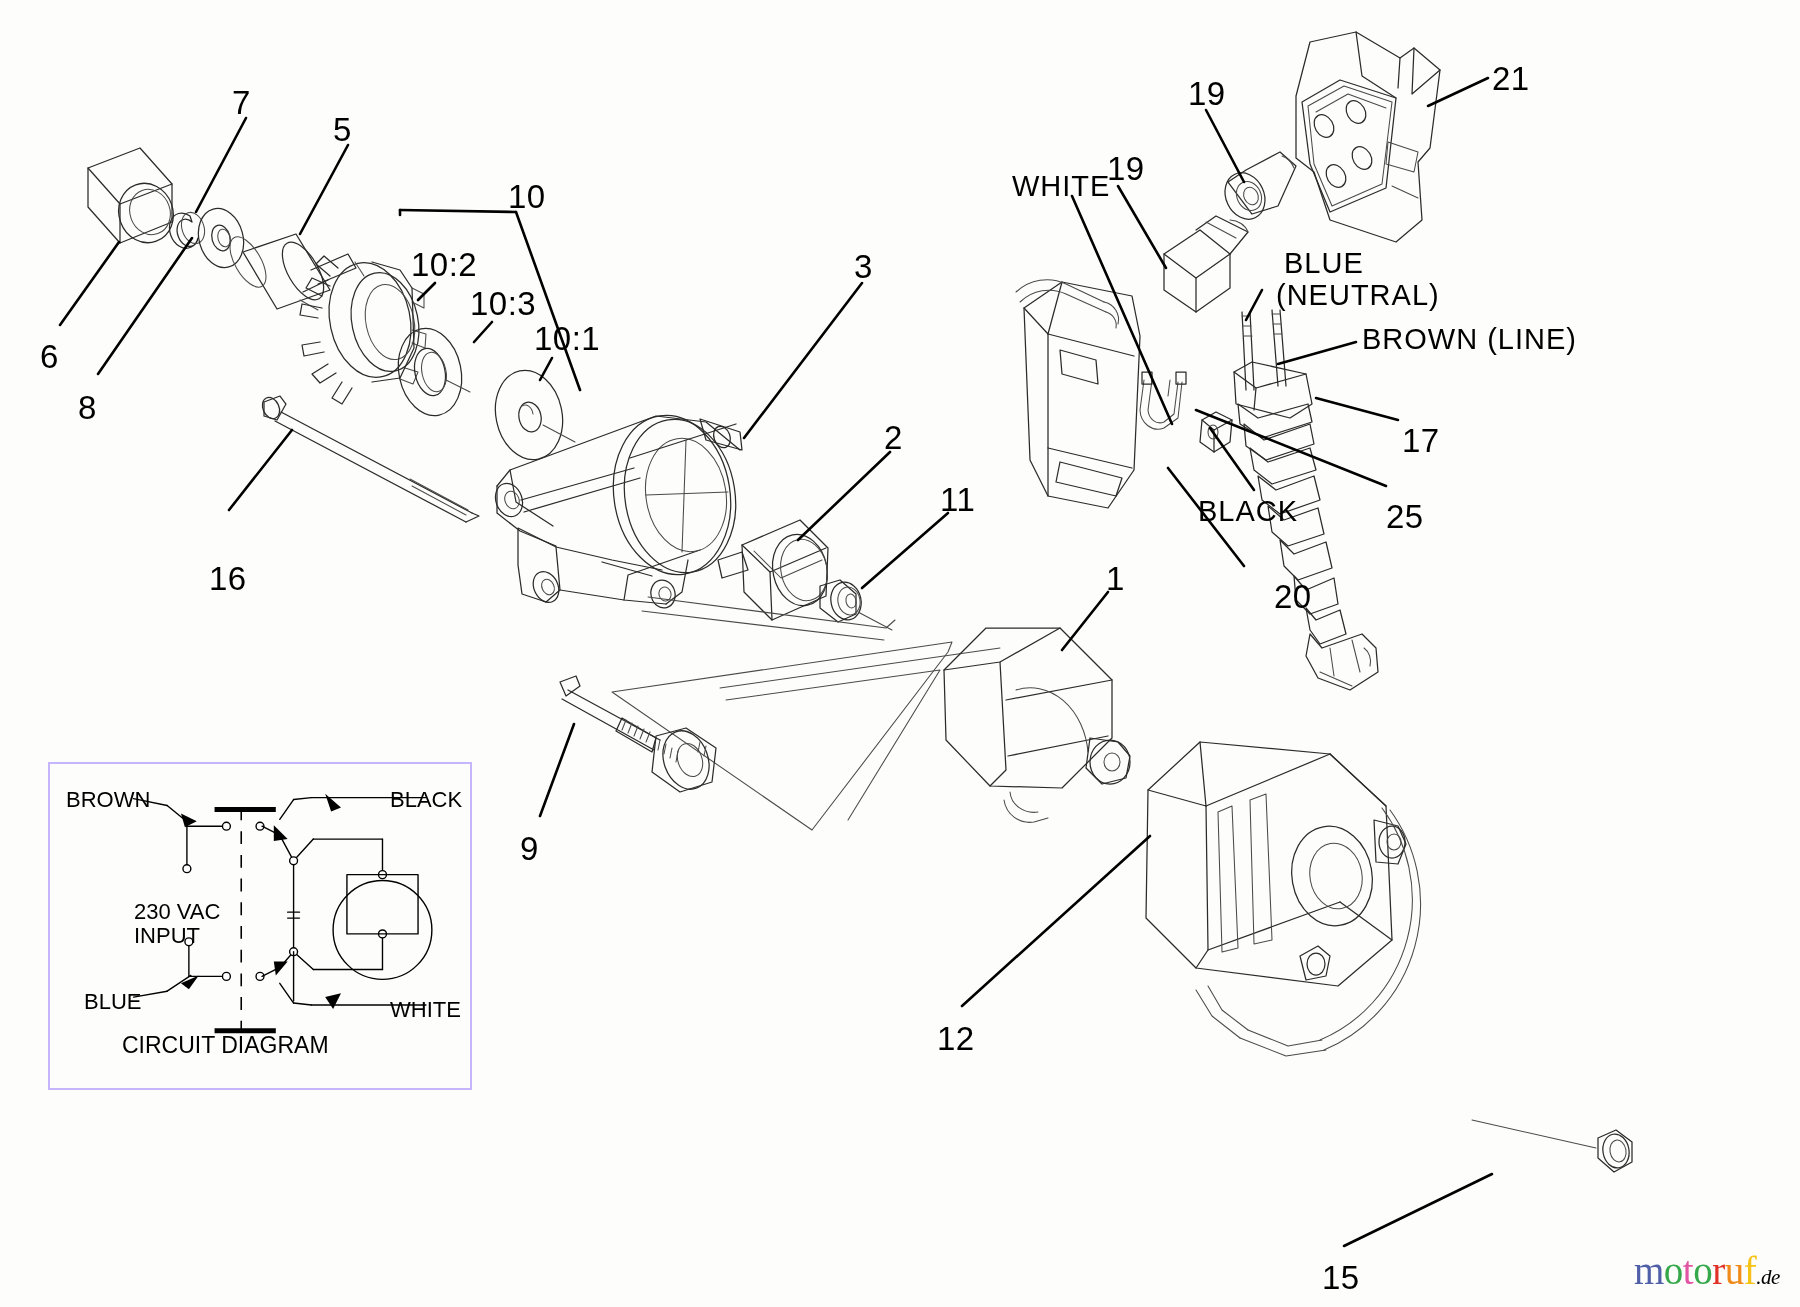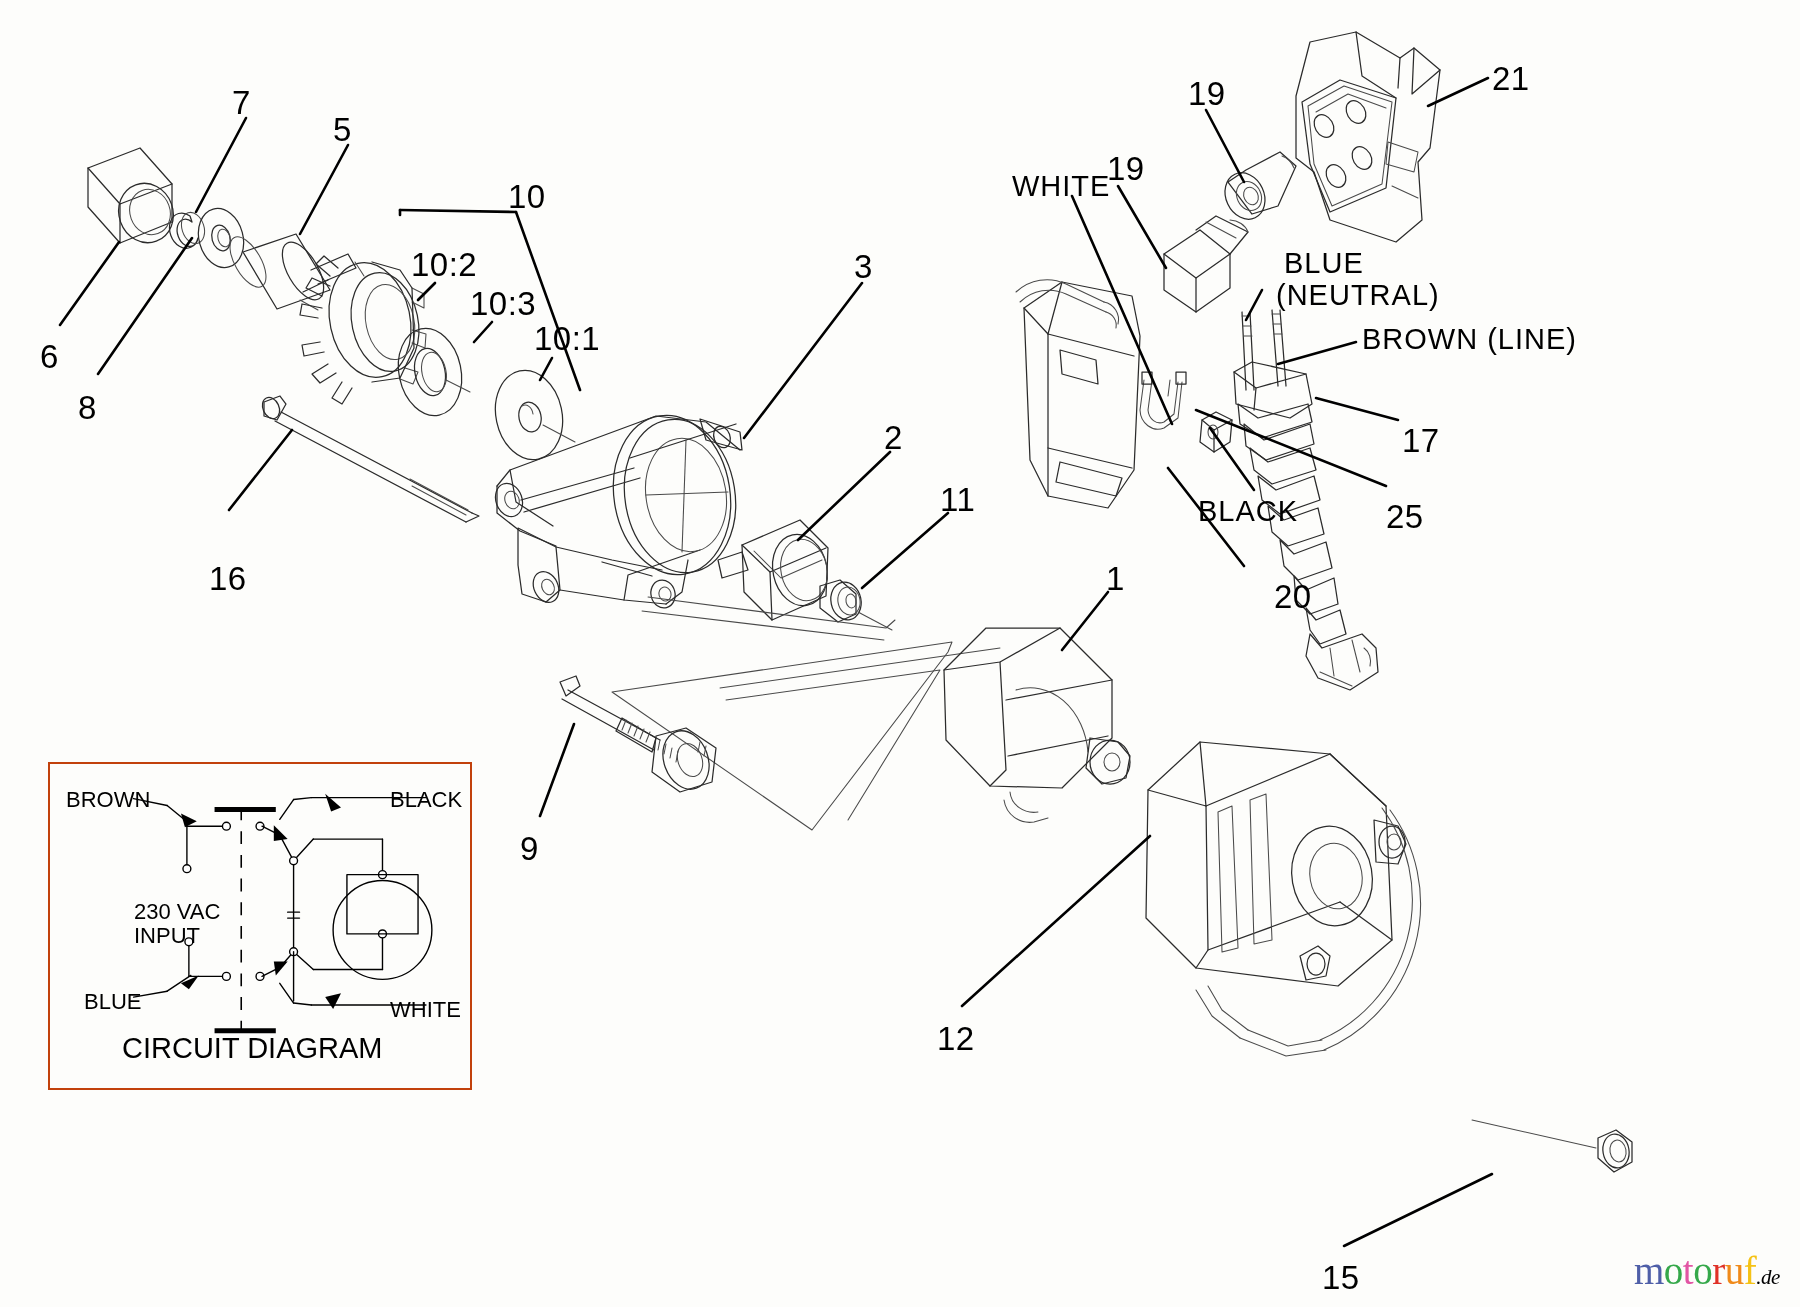--- a/index.html
+++ b/index.html
@@ -36,29 +36,29 @@
     position:absolute;
     font-family:"Liberation Sans", sans-serif;
     font-size:22px;
     color:#000;
     white-space:nowrap;
     line-height:1.05;
   }
   .cd-title{
     position:absolute;
     font-family:"Liberation Sans", sans-serif;
-    font-size:29px;
+    font-size:23px;
     color:#000;
     white-space:nowrap;
   }
   #circuitbox{
     position:absolute;
     left:48px; top:762px;
     width:424px; height:328px;
-    border:2px solid #c2410c;
+    border:2px solid #c4b5fd;
     background:#fdfdfb;
     box-sizing:border-box;
   }
   #logo{
     position:absolute;
     left:1634px; top:1251px;
     font-family:"Liberation Serif", serif;
     font-size:39px;
     line-height:1;
     white-space:nowrap;

